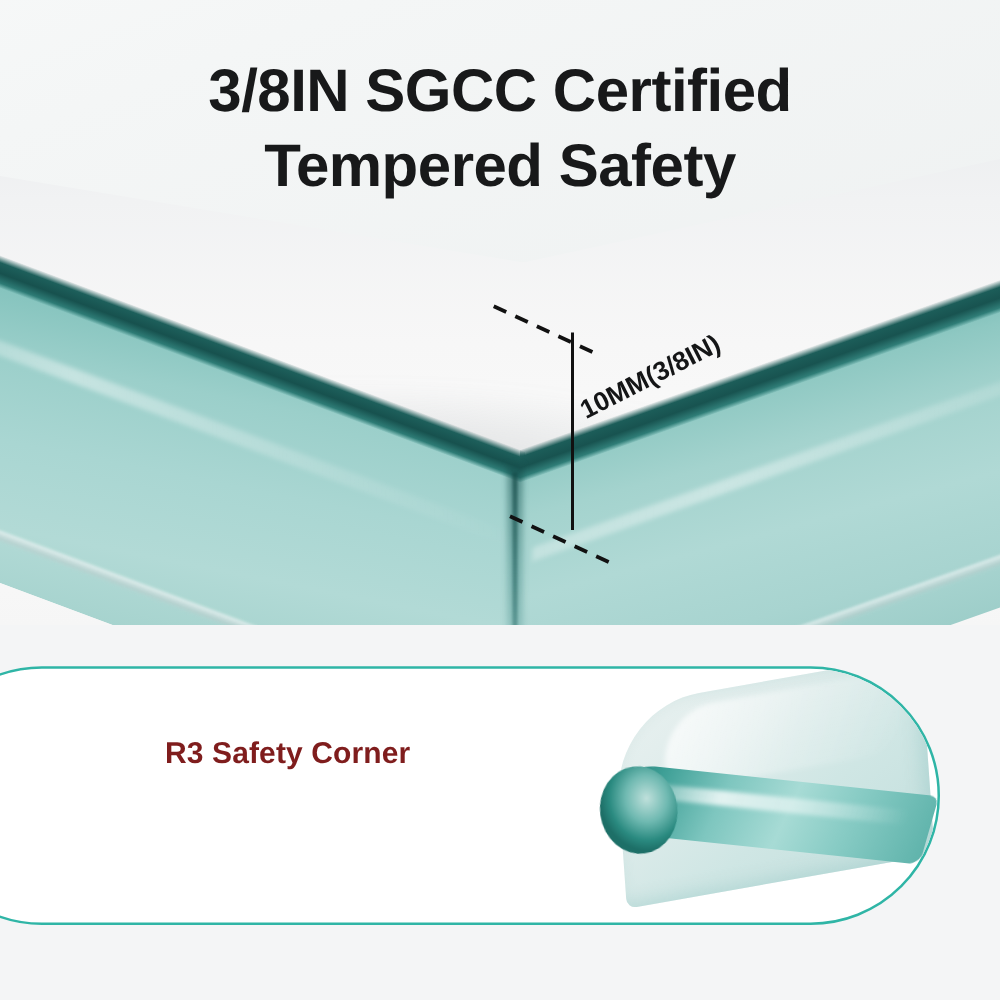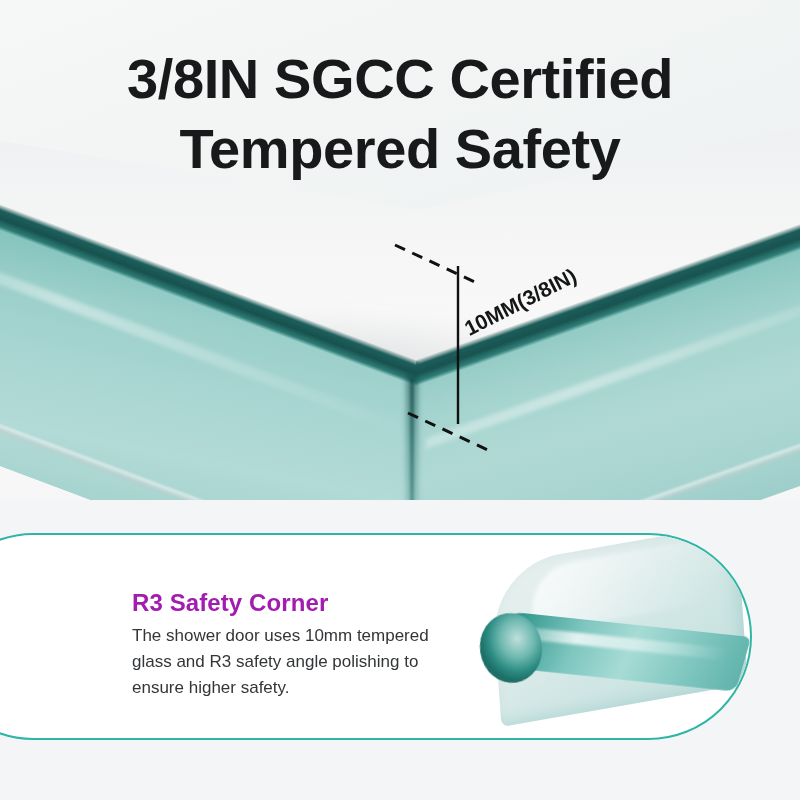--- a/index.html
+++ b/index.html
@@ -177,21 +177,21 @@
     filter: blur(1px);
   }
 
   
   .headline {
     position: absolute;
     left: 0; top: 44px;
     width: 800px;
     text-align: center;
     color: #18191a;
-    font-size: 56px;
+    font-size: 48px;
     font-weight: bold;
     line-height: 1.25;
     letter-spacing: -0.4px;
     z-index: 6;
   }
   .headline .l2 { display: block; }
 
   
   .dim-layer { position: absolute; left:0; top:0; width:800px; height:500px; z-index: 7; }
   .dim-label {
@@ -216,21 +216,21 @@
     height: 203px;
     border: 2px solid #2fb5a6;
     border-radius: 110px;
     background: #ffffff;
     overflow: hidden;
     z-index: 4;
   }
   .card-title {
     position: absolute;
     left: 200px; top: 54px;
-    color: #a21caf;
+    color: #7f1d1d;
     font-size: 24px;
     font-weight: bold;
     letter-spacing: 0.1px;
   }
   .card-body {
     position: absolute;
     left: 200px; top: 88px;
     width: 330px;
     color: #333638;
     font-size: 17px;
@@ -328,21 +328,20 @@
         <line x1="458" y1="266" x2="458" y2="424" stroke="#111111" stroke-width="2.4" stroke-linecap="butt"></line>
       </svg>
       <div class="dim-label">10MM(3/8IN)</div>
     </div>
 
   </div>
 
   <div class="card">
 
     <div class="card-title">R3 Safety Corner</div>
-    <div class="card-body">The shower door uses 10mm tempered glass and R3 safety angle polishing to ensure higher safety.</div>
 
     <div class="r3">
       <div class="r3-body"></div>
       <div class="r3-topsheen"></div>
       <div class="r3-edge"></div>
       <div class="r3-edge-hi"></div>
       <div class="r3-nose"></div>
     </div>
 
   </div>

